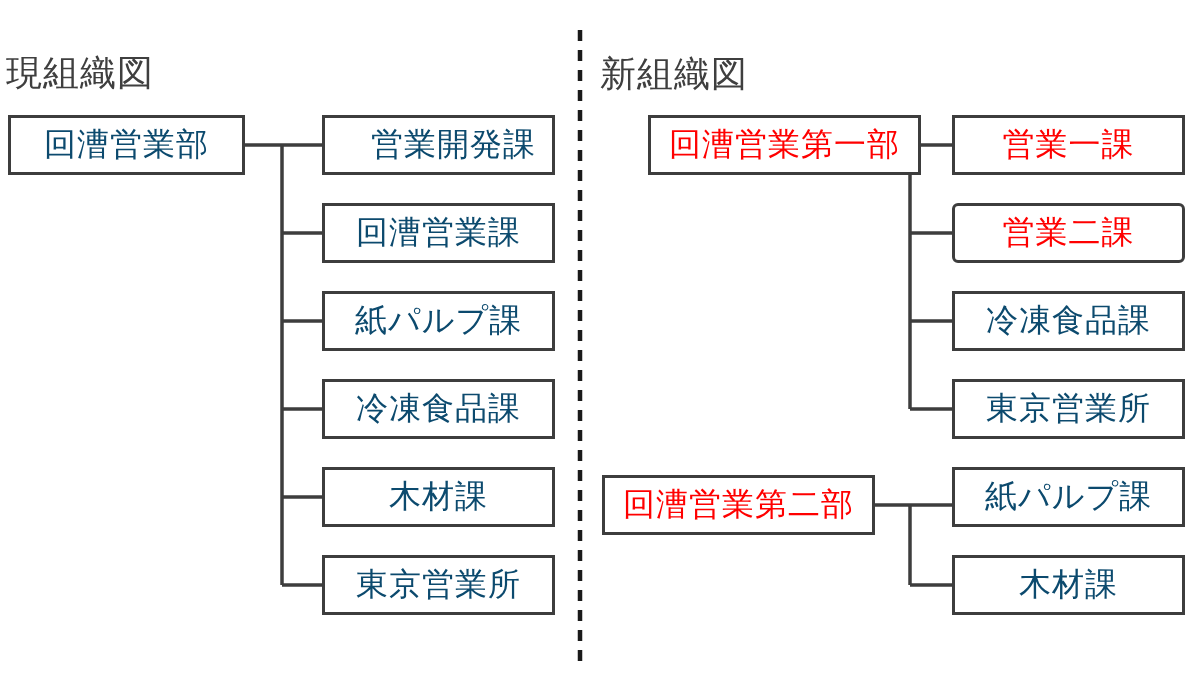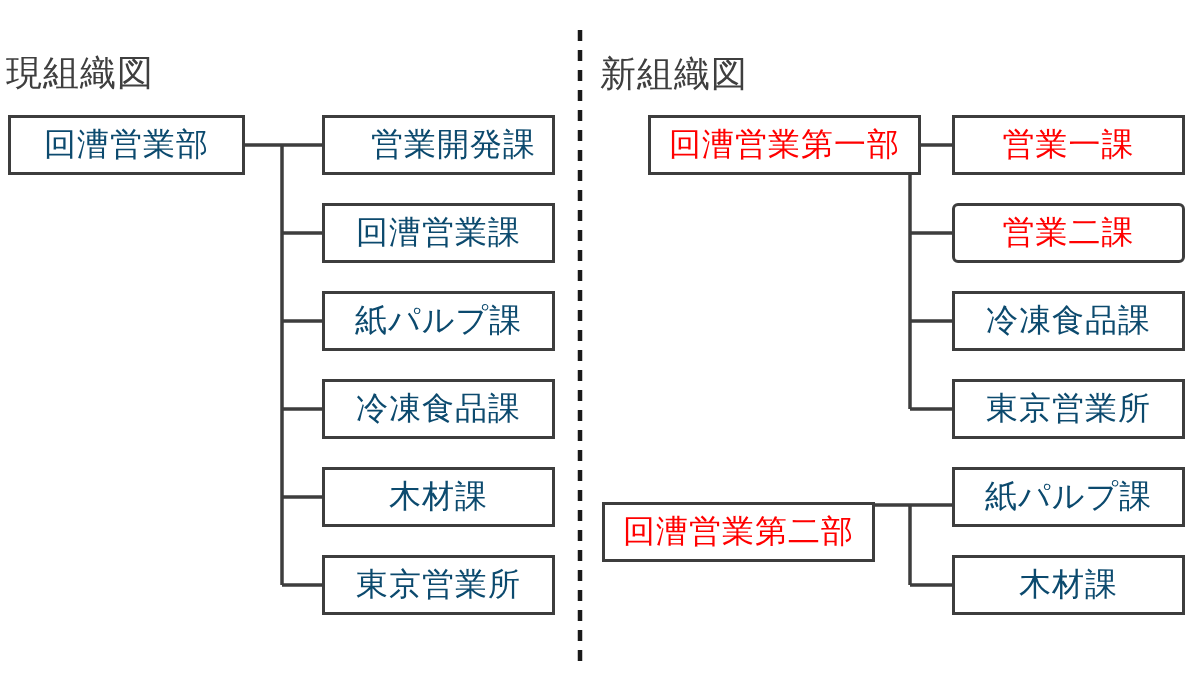--- a/index.html
+++ b/index.html
@@ -103,19 +103,19 @@
   <div class="box" style="left:602px; top:115px; width:273px;margin-left:46px;" data-color="red">回漕営業第一部</div>
 
   <div class="box" style="left:952px; top:115px; width:233px;" data-color="red">営業一課</div>
 
   <div class="box" style="left:952px; top:203px; width:233px;border-radius:6px;" data-color="red">営業二課</div>
 
   <div class="box" style="left:952px; top:291px; width:233px;" data-color="dark">冷凍食品課</div>
 
   <div class="box" style="left:952px; top:379px; width:233px;" data-color="dark">東京営業所</div>
 
-  <div class="box" style="left:602px; top:502px; width:273px;" data-color="red">回漕営業第二部</div>
+  <div class="box" style="left:602px; top:475px; width:273px;" data-color="red">回漕営業第二部</div>
 
   <div class="box" style="left:952px; top:467px; width:233px;" data-color="dark">紙パルプ課</div>
 
   <div class="box" style="left:952px; top:555px; width:233px;" data-color="dark">木材課</div>
 
 </div>
 
 </body></html>

